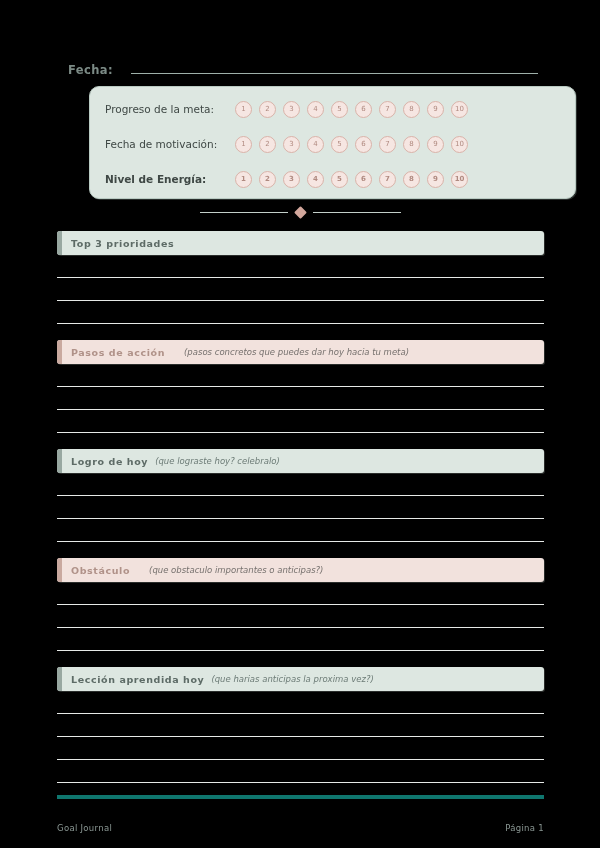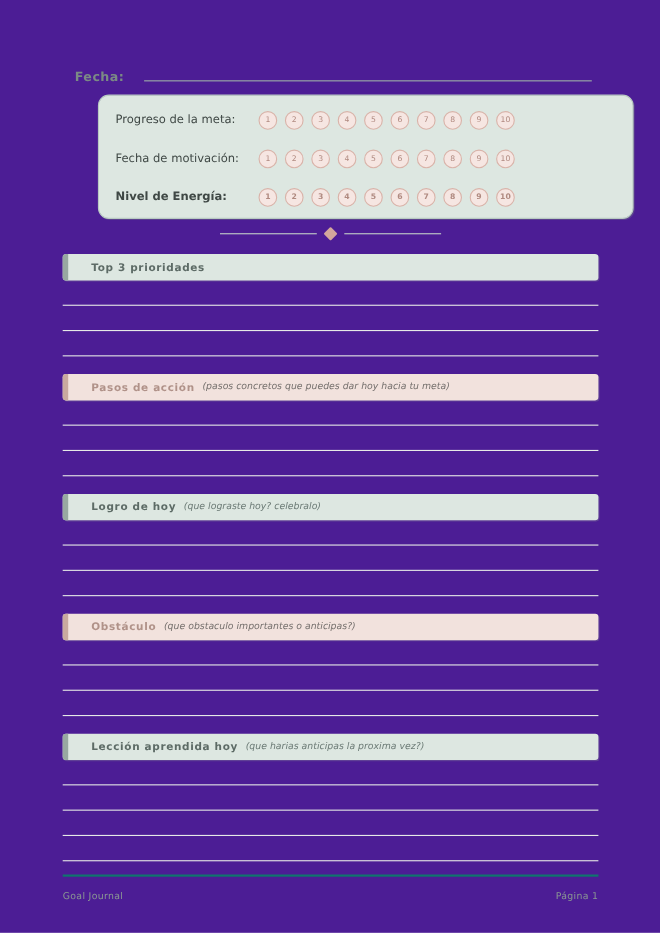--- a/index.html
+++ b/index.html
@@ -14,21 +14,21 @@
     font-family: "DejaVu Sans", "Liberation Sans", sans-serif;
     position: relative;
     overflow: hidden;
   }
 
   .page {
     position: absolute;
     left: 0; top: 0;
     width: 600px;
     height: 848px;
-    background: #4c1d95;
+    background: #000000;
   }
 
   
   .date-row {
     position: absolute;
     left: 68px;
     top: 60px;
     width: 470px;
     height: 20px;
     display: flex;
@@ -133,34 +133,34 @@
   }
   .sec-header {
     position: relative;
     height: 24px;
     display: flex;
     align-items: center;
     border-radius: 3px;
     box-shadow: 1px 1px 0 rgba(150,160,155,0.28);
   }
   .sec-header.green { background: #dde7e1; }
-  .sec-header.pink  { background: #f2e2dd; }
+  .sec-header.pink  { background: #f2e2dd; gap: 12px; }
 
   .accent {
     position: absolute;
     left: 0; top: 0;
     width: 5px;
     height: 100%;
     border-radius: 3px 0 0 3px;
   }
   .sec-header.green .accent { background: #98a8a1; }
   .sec-header.pink  .accent { background: #c9a99f; }
 
   .sec-title {
-    margin-left: 26px;
+    margin-left: 14px;
     font-size: 9.5px;
     font-weight: bold;
     letter-spacing: 0.6px;
     white-space: nowrap;
   }
   .sec-header.green .sec-title { color: #5d6b66; }
   .sec-header.pink  .sec-title { color: #b09289; }
 
   .sec-hint {
     margin-left: 7px;
@@ -176,22 +176,22 @@
     height: 23px;
     border-bottom: 1px solid #e6e9e7;
   }
 
   
   .footer {
     position: absolute;
     left: 57px;
     top: 795px;
     width: 487px;
-    border-top: 2px solid #0f766e;
-    padding-top: 13px;
+    border-top: 4px solid #0f766e;
+    padding-top: 24px;
     display: flex;
     justify-content: space-between;
     align-items: center;
   }
   .footer span {
     font-size: 8.5px;
     color: #8a9793;
     letter-spacing: 0.3px;
   }
 </style>

